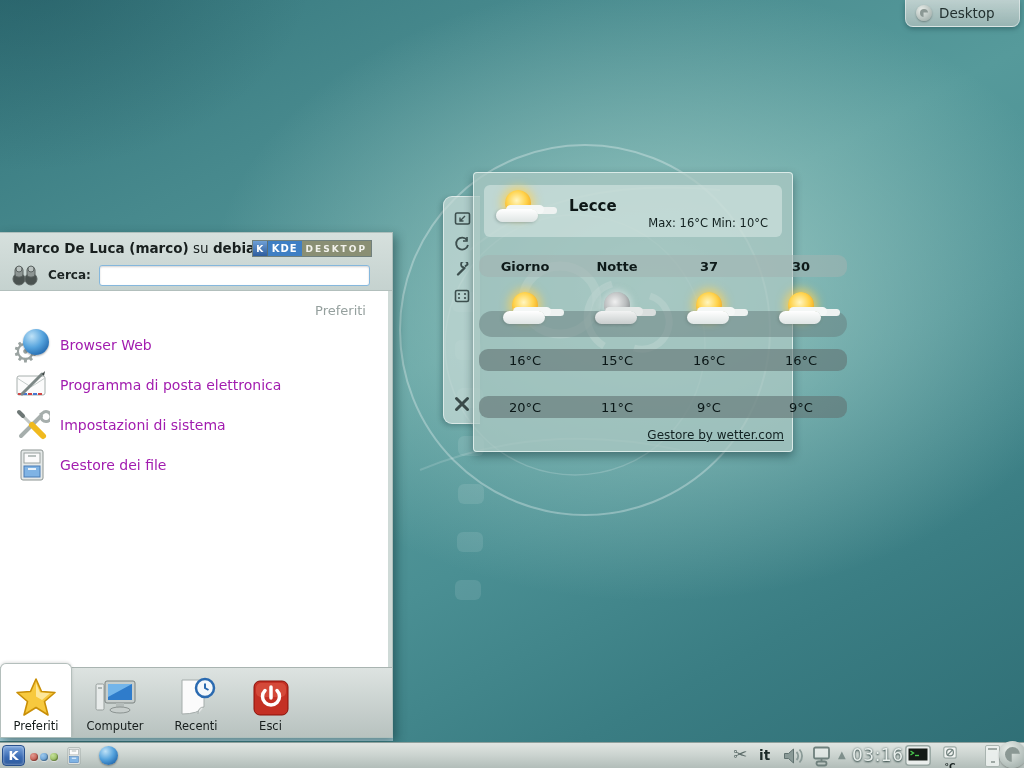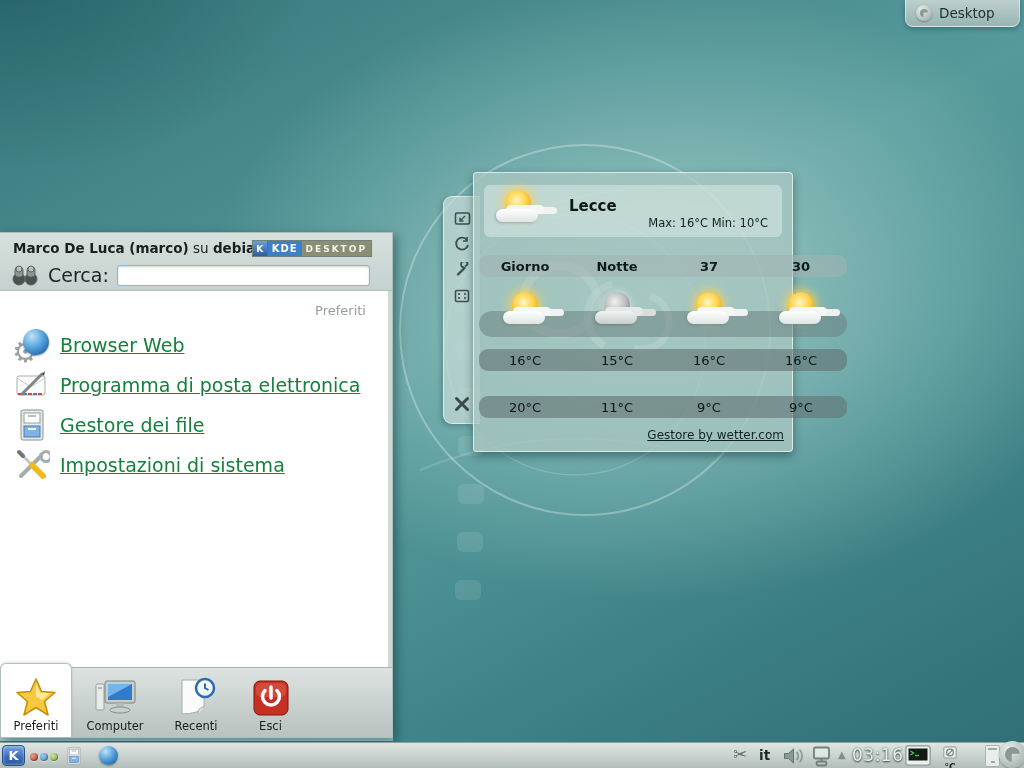--- a/index.html
+++ b/index.html
@@ -41,30 +41,30 @@
   .ko-title b { font-weight:bold; }
   .ko-badge { position:absolute; right:20px; top:7px; height:17px; display:flex; align-items:stretch;
     border:1px solid #70807d; background:#b9c2be; }
   .ko-badge .bk { width:15px; background:linear-gradient(#6e9fd6,#2e5d9e); color:#fff; font-size:9px;
     font-weight:bold; display:flex; align-items:center; justify-content:center; border-right:1px solid #58707a; }
   .ko-badge .bkde { background:#3f7fc4; color:#fff; font-size:10px; font-weight:bold;
     display:flex; align-items:center; padding:0 4px; letter-spacing:1px; }
   .ko-badge .bdesk { background:#8a8f74; color:#f2f2ec; font-size:9px; font-weight:bold;
     display:flex; align-items:center; padding:0 4px; letter-spacing:2px; }
   .ko-search { position:absolute; left:10px; top:30px; right:22px; display:flex; align-items:center; gap:8px; }
-  .ko-search-label { font-size:19px; color:#1c2423; }
+  .ko-search-label { font-size:12px; color:#1c2423;font-weight:bold; }
   .ko-search-input { flex:1; height:21px; border:1px solid #85b7dc; border-radius:3px;
     background:#fff; box-shadow:inset 0 1px 2px rgba(0,0,0,0.18); font-size:13px; padding:0 5px;
     outline:none; font-family:"DejaVu Sans", sans-serif; }
   .ko-body { flex:1 1 auto; background:#fff; position:relative; border-right:4px solid #cfdad7; }
   .ko-section { position:absolute; right:22px; top:12px; font-size:13px; color:#95a09e; }
   .ko-list { position:absolute; left:0; top:34px; right:0; }
   .ko-item { height:40px; display:flex; align-items:center; gap:10px; padding-left:14px; cursor:default; }
   .ko-item-icon { width:36px; height:36px; flex:0 0 auto; position:relative; }
-  .ko-item-label { font-size:19px; color:#15803d;text-decoration:underline; }
+  .ko-item-label { font-size:14px; color:#a21caf; }
   .globe-ball { position:absolute; right:1px; top:2px; width:26px; height:26px; border-radius:50%;
     background:radial-gradient(circle at 34% 28%, #bfe2f7, #55a3dd 45%, #1d62a8 85%, #124a85);
     box-shadow:0 1px 2px rgba(0,0,0,0.35); }
   .gear-back { position:absolute; left:-2px; bottom:-4px; font-size:30px; color:#9aa3a1; line-height:1; }
 
   
   .ko-tabs { flex:0 0 70px; background:linear-gradient(#dde3e1, #b8c2bf);
     border-top:1px solid #a9b4b1; display:flex; position:relative; }
   .ko-tab { display:flex; flex-direction:column; align-items:center; justify-content:flex-end;
     padding-bottom:4px; gap:2px; }
@@ -233,41 +233,41 @@
               <path d="M8 27 L28 7" stroke="#7d8886" stroke-width="3" stroke-linecap="round"></path>
               <path d="M28 7 L31 4 L30 9 Z" fill="#3b4543"></path>
             </svg>
           </span>
           <span class="ko-item-label">Programma di posta elettronica</span>
         </div>
 
         <div class="ko-item">
           <span class="ko-item-icon">
             <svg width="36" height="36" viewBox="0 0 36 36">
+              <path d="M7 29 L27 9" stroke="#a6aeac" stroke-width="4" stroke-linecap="round"></path>
+              <path d="M27 9 a5 5 0 1 0 3 -4 l-4 3" fill="none" stroke="#a6aeac" stroke-width="3"></path>
+              <path d="M8 8 L18 18" stroke="#c2c8c6" stroke-width="3" stroke-linecap="round"></path>
+              <path d="M18 18 L29 29" stroke="#f0b91e" stroke-width="6" stroke-linecap="round"></path>
+              <path d="M5 5 L9 9" stroke="#6d7775" stroke-width="4" stroke-linecap="round"></path>
+            </svg>
+          </span>
+          <span class="ko-item-label">Impostazioni di sistema</span>
+        </div>
+
+        <div class="ko-item">
+          <span class="ko-item-icon">
+            <svg width="36" height="36" viewBox="0 0 36 36">
               <rect x="7" y="3" width="22" height="30" rx="2" fill="#e5e9e8" stroke="#8c9492"></rect>
               <rect x="10" y="6" width="16" height="10" fill="#fbfbfb" stroke="#9aa2a0"></rect>
               <rect x="14" y="8" width="8" height="2" fill="#b9c1bf"></rect>
               <rect x="10" y="19" width="16" height="11" fill="#7fb3e4" stroke="#4a7cb5"></rect>
               <rect x="14" y="21" width="8" height="2" fill="#e8f2fb"></rect>
             </svg>
           </span>
           <span class="ko-item-label">Gestore dei file</span>
-        </div>
-
-        <div class="ko-item">
-          <span class="ko-item-icon">
-            <svg width="36" height="36" viewBox="0 0 36 36">
-              <path d="M7 29 L27 9" stroke="#a6aeac" stroke-width="4" stroke-linecap="round"></path>
-              <path d="M27 9 a5 5 0 1 0 3 -4 l-4 3" fill="none" stroke="#a6aeac" stroke-width="3"></path>
-              <path d="M8 8 L18 18" stroke="#c2c8c6" stroke-width="3" stroke-linecap="round"></path>
-              <path d="M18 18 L29 29" stroke="#f0b91e" stroke-width="6" stroke-linecap="round"></path>
-              <path d="M5 5 L9 9" stroke="#6d7775" stroke-width="4" stroke-linecap="round"></path>
-            </svg>
-          </span>
-          <span class="ko-item-label">Impostazioni di sistema</span>
         </div>
 
       </div>
     </div>
 
     <div class="ko-tabs">
       <div class="ko-tab active" style="width:72px">
         <span class="ticon">
           <svg class="t-star" viewBox="0 0 42 40">
               <path d="M21 2 L26.5 14.5 L40 15.5 L29.5 24.5 L33 38 L21 30.5 L9 38 L12.5 24.5 L2 15.5 L15.5 14.5 Z" fill="#f7c93e" stroke="#c98f07" stroke-width="1.6" stroke-linejoin="round"></path>

